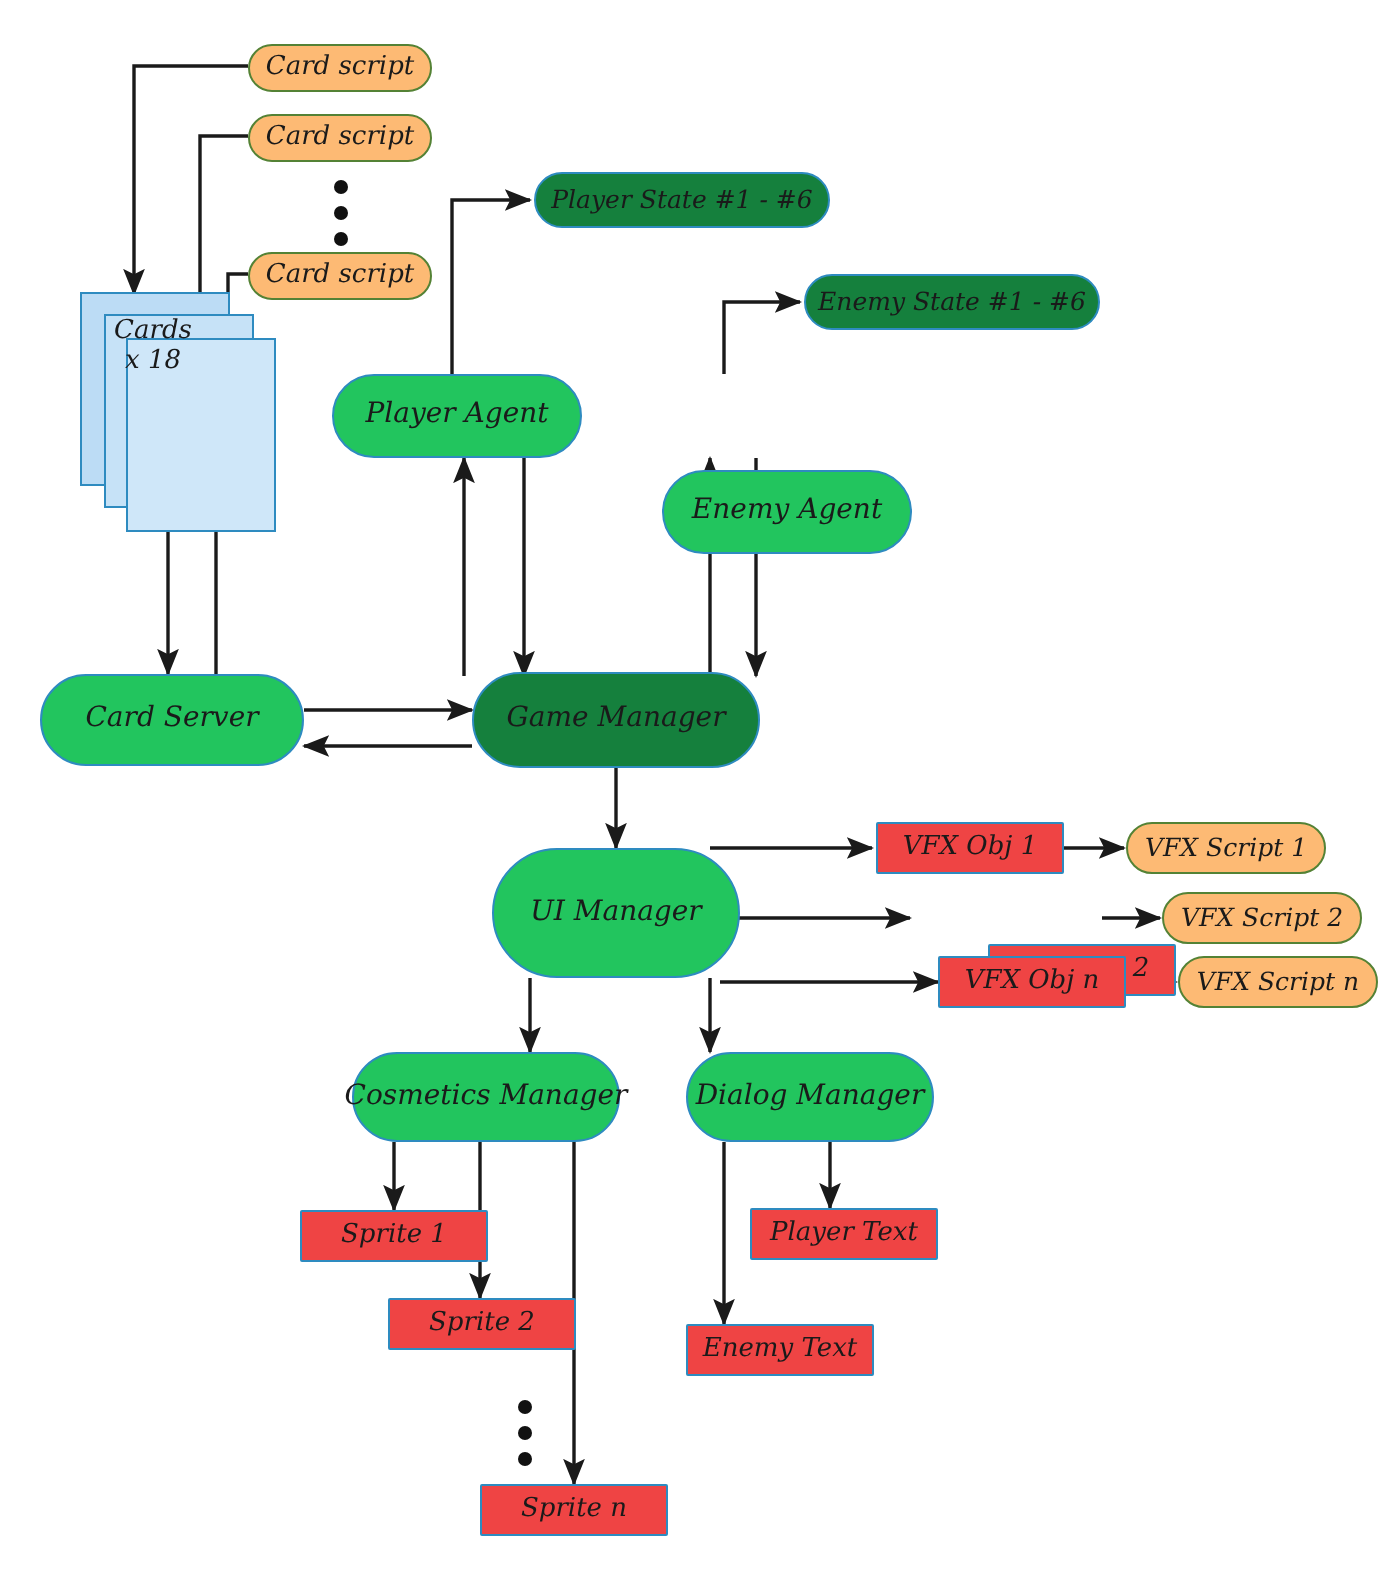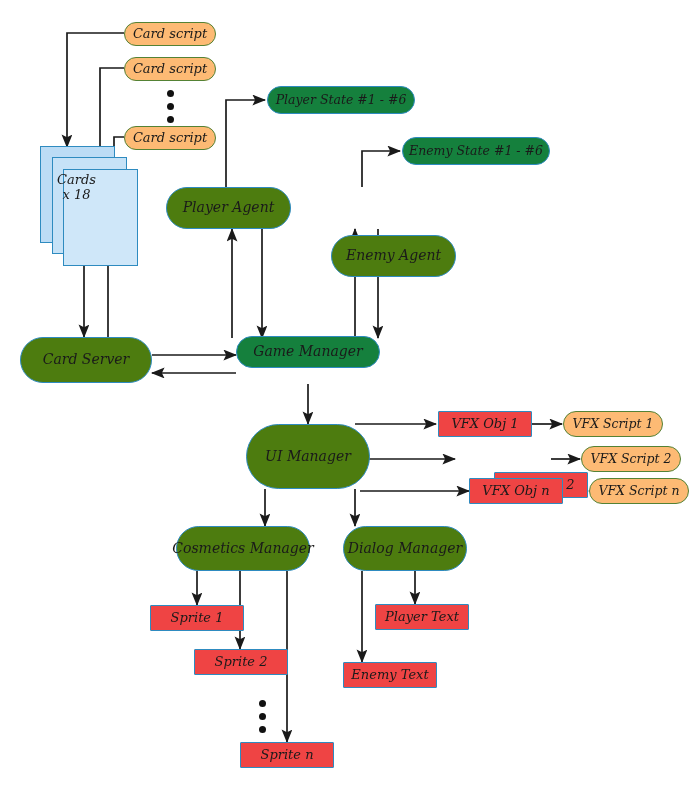--- a/index.html
+++ b/index.html
@@ -32,21 +32,21 @@
     text-align: center;
     font-style: italic;
     color: #1a1a1a;
     line-height: 1.12;
     white-space: pre;
     z-index: 2;
   }
   .n-round {
     border-radius: 999px;
     border: 1.6px solid #2e8bc0;
-    background: #4d7c0f;
+    background: #22c55e;
   }
   .n-round-green {
     border-radius: 999px;
     border: 1.6px solid #548235;
     background: #fdba74;
   }
   .n-round-yellow {
     border-radius: 999px;
     border: 1.6px solid #2e8bc0;
     background: #15803d;
@@ -166,33 +166,33 @@
     <i></i>
     <i></i>
     <i></i>
   </div>
 
   <div class="node n-round-green" style="left:124px; top:126px; width:92px; height:24px; font-size:13px;">Card script</div>
 
   <div class="card-sheet s1" style="left:40px; top:146px; width:73px; height:95px;"></div>
   <div class="card-sheet s2" style="left:52px; top:157px; width:73px; height:95px;"></div>
   <div class="card-sheet s3" style="left:63px; top:169px; width:73px; height:95px;"></div>
-  <div class="card-label" style="left:40px; top:173px; width:73px; font-size:13px;"><span>Cards</span><br><span>x 18</span></div>
+  <div class="card-label" style="left:40px; top:159px; width:73px; font-size:13px;"><span>Cards</span><br><span>x 18</span></div>
 
   <div class="node n-round-yellow" style="left:267px; top:86px; width:148px; height:28px; font-size:12.5px;">Player State #1 - #6</div>
 
   <div class="node n-round-yellow" style="left:402px; top:137px; width:148px; height:28px; font-size:12.5px;">Enemy State #1 - #6</div>
 
   <div class="node n-round" style="left:166px; top:187px; width:125px; height:42px; font-size:14px;">Player Agent</div>
 
   <div class="node n-round" style="left:331px; top:187px; width:125px; height:42px; font-size:14px;margin-top:48px;">Enemy Agent</div>
 
   <div class="node n-round" style="left:20px; top:337px; width:132px; height:46px; font-size:14px;">Card Server</div>
 
-  <div class="node n-round-yellow" style="left:236px; top:336px; width:144px; height:32px; font-size:14px;">Game Manager</div>
+  <div class="node n-round-yellow" style="left:236px; top:336px; width:144px; height:48px; font-size:14px;">Game Manager</div>
 
   <div class="node n-round" style="left:246px; top:424px; width:124px; height:65px; font-size:14px;">UI Manager</div>
 
   <div class="node n-rect" style="left:438px; top:411px; width:94px; height:26px; font-size:13px;">VFX Obj 1</div>
   <div class="node n-rect" style="left:457px; top:472px; width:94px; height:26px; font-size:13px;margin-left:37px;">VFX Obj 2</div>
   <div class="node n-rect" style="left:469px; top:478px; width:94px; height:26px; font-size:13px;">VFX Obj n</div>
 
   <div class="node n-round-green" style="left:563px; top:411px; width:100px; height:26px; font-size:12.5px;">VFX Script 1</div>
   <div class="node n-round-green" style="left:581px; top:446px; width:100px; height:26px; font-size:12.5px;">VFX Script 2</div>
   <div class="node n-round-green" style="left:589px; top:478px; width:100px; height:26px; font-size:12.5px;">VFX Script n</div>

